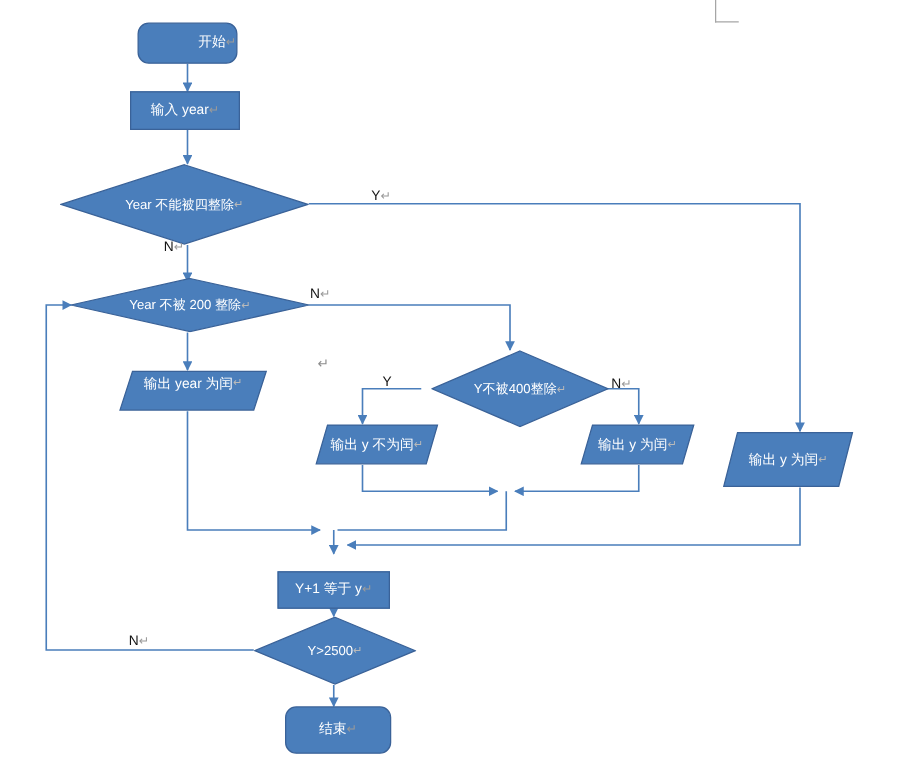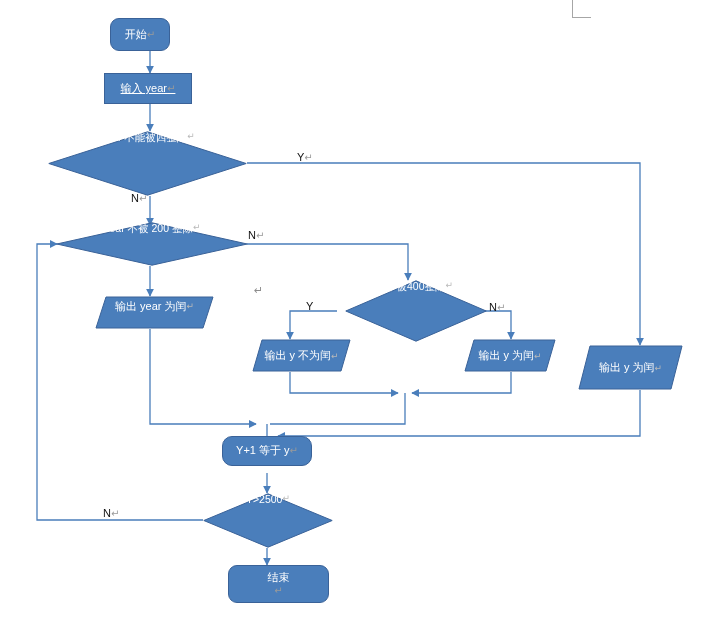--- a/index.html
+++ b/index.html
@@ -70,20 +70,21 @@
   .dia-wrap svg {
     position: absolute;
     left: 0; top: 0;
     display: block;
   }
   .dia-label {
     position: absolute;
     left: 0; top: 0;
     width: 100%; height: 100%;
     display: flex;
+    align-items: center;
     justify-content: center;
     color: #ffffff;
     font-size: 10.5px;
     white-space: nowrap;
     user-select: none;
   }
   
   #wires {
     position: absolute;
     left: 0; top: 0;
@@ -165,26 +166,26 @@
 
       <path d="M 267 473 L 267 493" marker-end="url(#ah)"></path>
 
       <path d="M 267 548 L 267 565" marker-end="url(#ah)"></path>
 
       <path d="M 203 520 L 37 520 L 37 244 L 57 244" marker-end="url(#ah)"></path>
 
     </g>
   </svg>
 
-  <div class="node rounded" style="left:110px; top:18px; width:60px; height:33px;">
+  <div class="node rounded" style="left:110px; top:18px; width:80px; height:33px;justify-content:flex-end;">
     <span>开始</span>
       <span class="pilcrow">↵</span>
   </div>
 
-  <div class="node rect" style="left:104px; top:73px; width:88px; height:31px;text-decoration:underline;">
+  <div class="node rect" style="left:104px; top:73px; width:88px; height:31px;">
     <span>输入 year</span>
       <span class="pilcrow">↵</span>
   </div>
 
   <div class="dia-wrap" style="left:48px; top:131px; width:199px; height:65px;">
     <svg width="199" height="65" viewBox="0 0 199 65">
       <polygon points="99.5,0.8 198.2,32.5 99.5,64.2 0.8,32.5" fill="#4a7ebb" stroke="#3a6298" stroke-width="1"></polygon>
     </svg>
     <div class="dia-label">
       <span>Year 不能被四整除</span>
@@ -245,36 +246,36 @@
   <div class="para-wrap" style="left:578px; top:345px; width:105px; height:45px;">
     <svg width="105" height="45" viewBox="0 0 105 45">
       <polygon points="12,1 104,1 93,44 1,44" fill="#4a7ebb" stroke="#3a6298" stroke-width="1"></polygon>
     </svg>
     <div class="para-label">
       <span>输出 y 为闰</span>
         <span class="pilcrow-light">↵</span>
     </div>
   </div>
 
-  <div class="node rect" style="left:222px; top:436px; width:90px; height:30px;border-radius:10px;">
+  <div class="node rect" style="left:222px; top:457px; width:90px; height:30px;">
     <span>Y+1 等于 y</span>
       <span class="pilcrow">↵</span>
   </div>
 
   <div class="dia-wrap" style="left:203px; top:493px; width:130px; height:55px;text-decoration:underline;">
     <svg width="130" height="55" viewBox="0 0 130 55">
       <polygon points="65,0.8 129.2,27.5 65,54.2 0.8,27.5" fill="#4a7ebb" stroke="#3a6298" stroke-width="1"></polygon>
     </svg>
     <div class="dia-label">
       <span>Y&gt;2500</span>
         <span class="pilcrow-light">↵</span>
     </div>
   </div>
 
-  <div class="node rounded" style="left:228px; top:565px; width:101px; height:38px;flex-direction:column;">
+  <div class="node rounded" style="left:228px; top:565px; width:85px; height:38px;">
     <span>结束</span>
       <span class="pilcrow">↵</span>
   </div>
 
   <div class="elabel" style="left:297px; top:151px;">
     <span>Y</span><span class="pilcrow">↵</span>
   </div>
 
   <div class="elabel" style="left:131px; top:192px;">
     <span>N</span><span class="pilcrow">↵</span>

